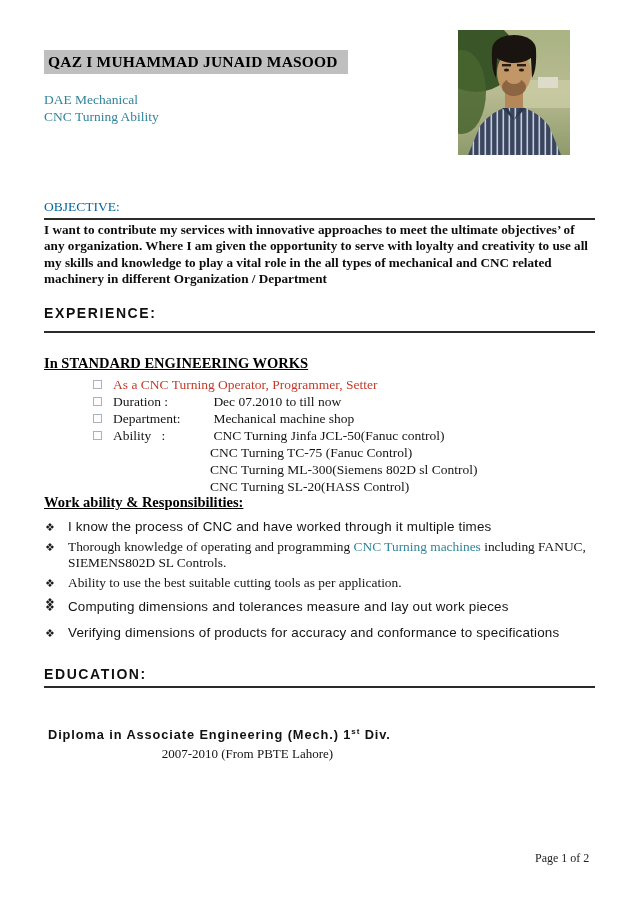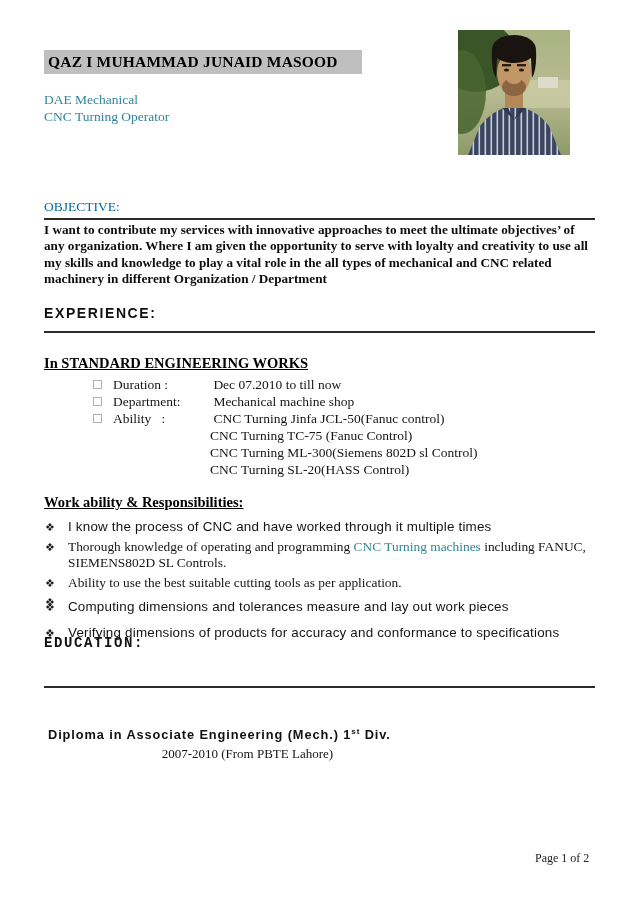--- a/index.html
+++ b/index.html
@@ -1,20 +1,20 @@
 <!DOCTYPE html>
 <html><head>
 <meta charset="utf-8">
 <style>
   html,body{margin:0;padding:0;background:#ffffff;}
   .page{position:relative;width:638px;height:903px;background:#ffffff;overflow:hidden;
         font-family:"Liberation Serif",serif;color:#141414;}
 
   
-  .name-hl{display:inline-block;background:#bfbfbf;padding:3px 24px 3px 4px;
+  .name-hl{display:inline-block;background:#bfbfbf;padding:3px 10px 3px 4px;
            font-weight:bold;font-size:15.5px;letter-spacing:.2px;color:#000;}
   .subtitle{position:absolute;left:44px;top:92px;color:#31849b;font-size:13.5px;line-height:16.5px;}
   .photo{position:absolute;left:458px;top:30px;width:112px;height:125px;}
   .photo svg{display:block;}
 
   
   .rule{border:0;border-top:2px solid #2b2b2b;margin:0;}
   .sec-h{font-family:"Liberation Sans",sans-serif;font-weight:bold;font-size:14px;
          letter-spacing:1.6px;color:#101010;}
   .serif-h{font-weight:bold;font-size:14.5px;text-decoration:underline;color:#000;}
@@ -41,21 +41,21 @@
   .dlist{position:absolute;left:44px;top:519px;width:562px;font-size:13.4px;line-height:16.5px;}
   .d-row{position:relative;padding-left:24px;}
   .d-row + .d-row{margin-top:3px;}
   .dlist .d-row:nth-child(5){margin-top:8px;}
   .dlist .d-row:nth-child(6){margin-top:9px;}
   .d-b{position:absolute;left:1px;top:1px;font-family:"DejaVu Sans",sans-serif;font-size:11px;color:#1a1a1a;}
   .sans{font-family:"Liberation Sans",sans-serif;letter-spacing:.2px;}
   .teal{color:#31849b;}
 
   
-  .edu-h{position:absolute;left:44px;top:635px;font-family:Liberation Mono, monospace;}
+  .edu-h{position:absolute;left:44px;top:666px;}
   .edu-rule{position:absolute;left:44px;top:686px;width:551px;}
   .edu-items{position:absolute;left:48px;top:727px;}
   .edu-title{font-family:"Liberation Sans",sans-serif;font-weight:bold;font-size:12.8px;
              letter-spacing:.9px;color:#111;}
   .edu-title sup{font-size:8px;}
   .edu-detail{font-size:13px;margin:4px 0 0 56px;text-align:center;}
   .edu-item + .edu-item{margin-top:24px;}
   .edu-item.second .edu-title{margin-left:4px;}
 
   
@@ -65,21 +65,21 @@
 <body>
 
 <div class="page">
 
   <div style="position:absolute;left:44px;top:50px;">
     <span class="name-hl">QAZ I MUHAMMAD JUNAID MASOOD</span>
   </div>
 
   <div class="subtitle">
     <div>DAE Mechanical</div>
-    <div>CNC Turning Operator</div>
+    <div>CNC Turning Ability</div>
   </div>
 
   <div class="photo">
     <svg width="112" height="125" viewBox="0 0 112 125" xmlns="http://www.w3.org/2000/svg">
       <defs>
         <linearGradient id="bg" x1="0" y1="0" x2="0" y2="1">
           <stop offset="0" stop-color="#a9b383"></stop>
           <stop offset="0.5" stop-color="#b9bb92"></stop>
           <stop offset="1" stop-color="#8e9a6b"></stop>
         </linearGradient>
@@ -115,20 +115,21 @@
     <div class="obj-body">I want to contribute my services with innovative approaches to meet the ultimate objectives’ of any organization. Where I am given the opportunity to serve with loyalty and creativity to use all my skills and knowledge to play a vital role in the all types of mechanical and CNC related machinery in different Organization / Department</div>
   </div>
 
   <div class="sec-h exp-h">EXPERIENCE:</div>
   <hr class="rule exp-rule">
   <div class="serif-h company">In STANDARD ENGINEERING WORKS</div>
 
   <div class="checklist">
     <div class="chk-row">
       <span class="sq"></span>
+      <span class="chk-role">As a CNC Turning Operator, Programmer, Setter</span>
     </div>
     <div class="chk-row">
       <span class="sq"></span>
       <span class="chk-label">Duration :</span>
       <span>Dec 07.2010 to till now</span>
     </div>
     <div class="chk-row">
       <span class="sq"></span>
       <span class="chk-label">Department:</span>
       <span>Mechanical machine shop</span>

